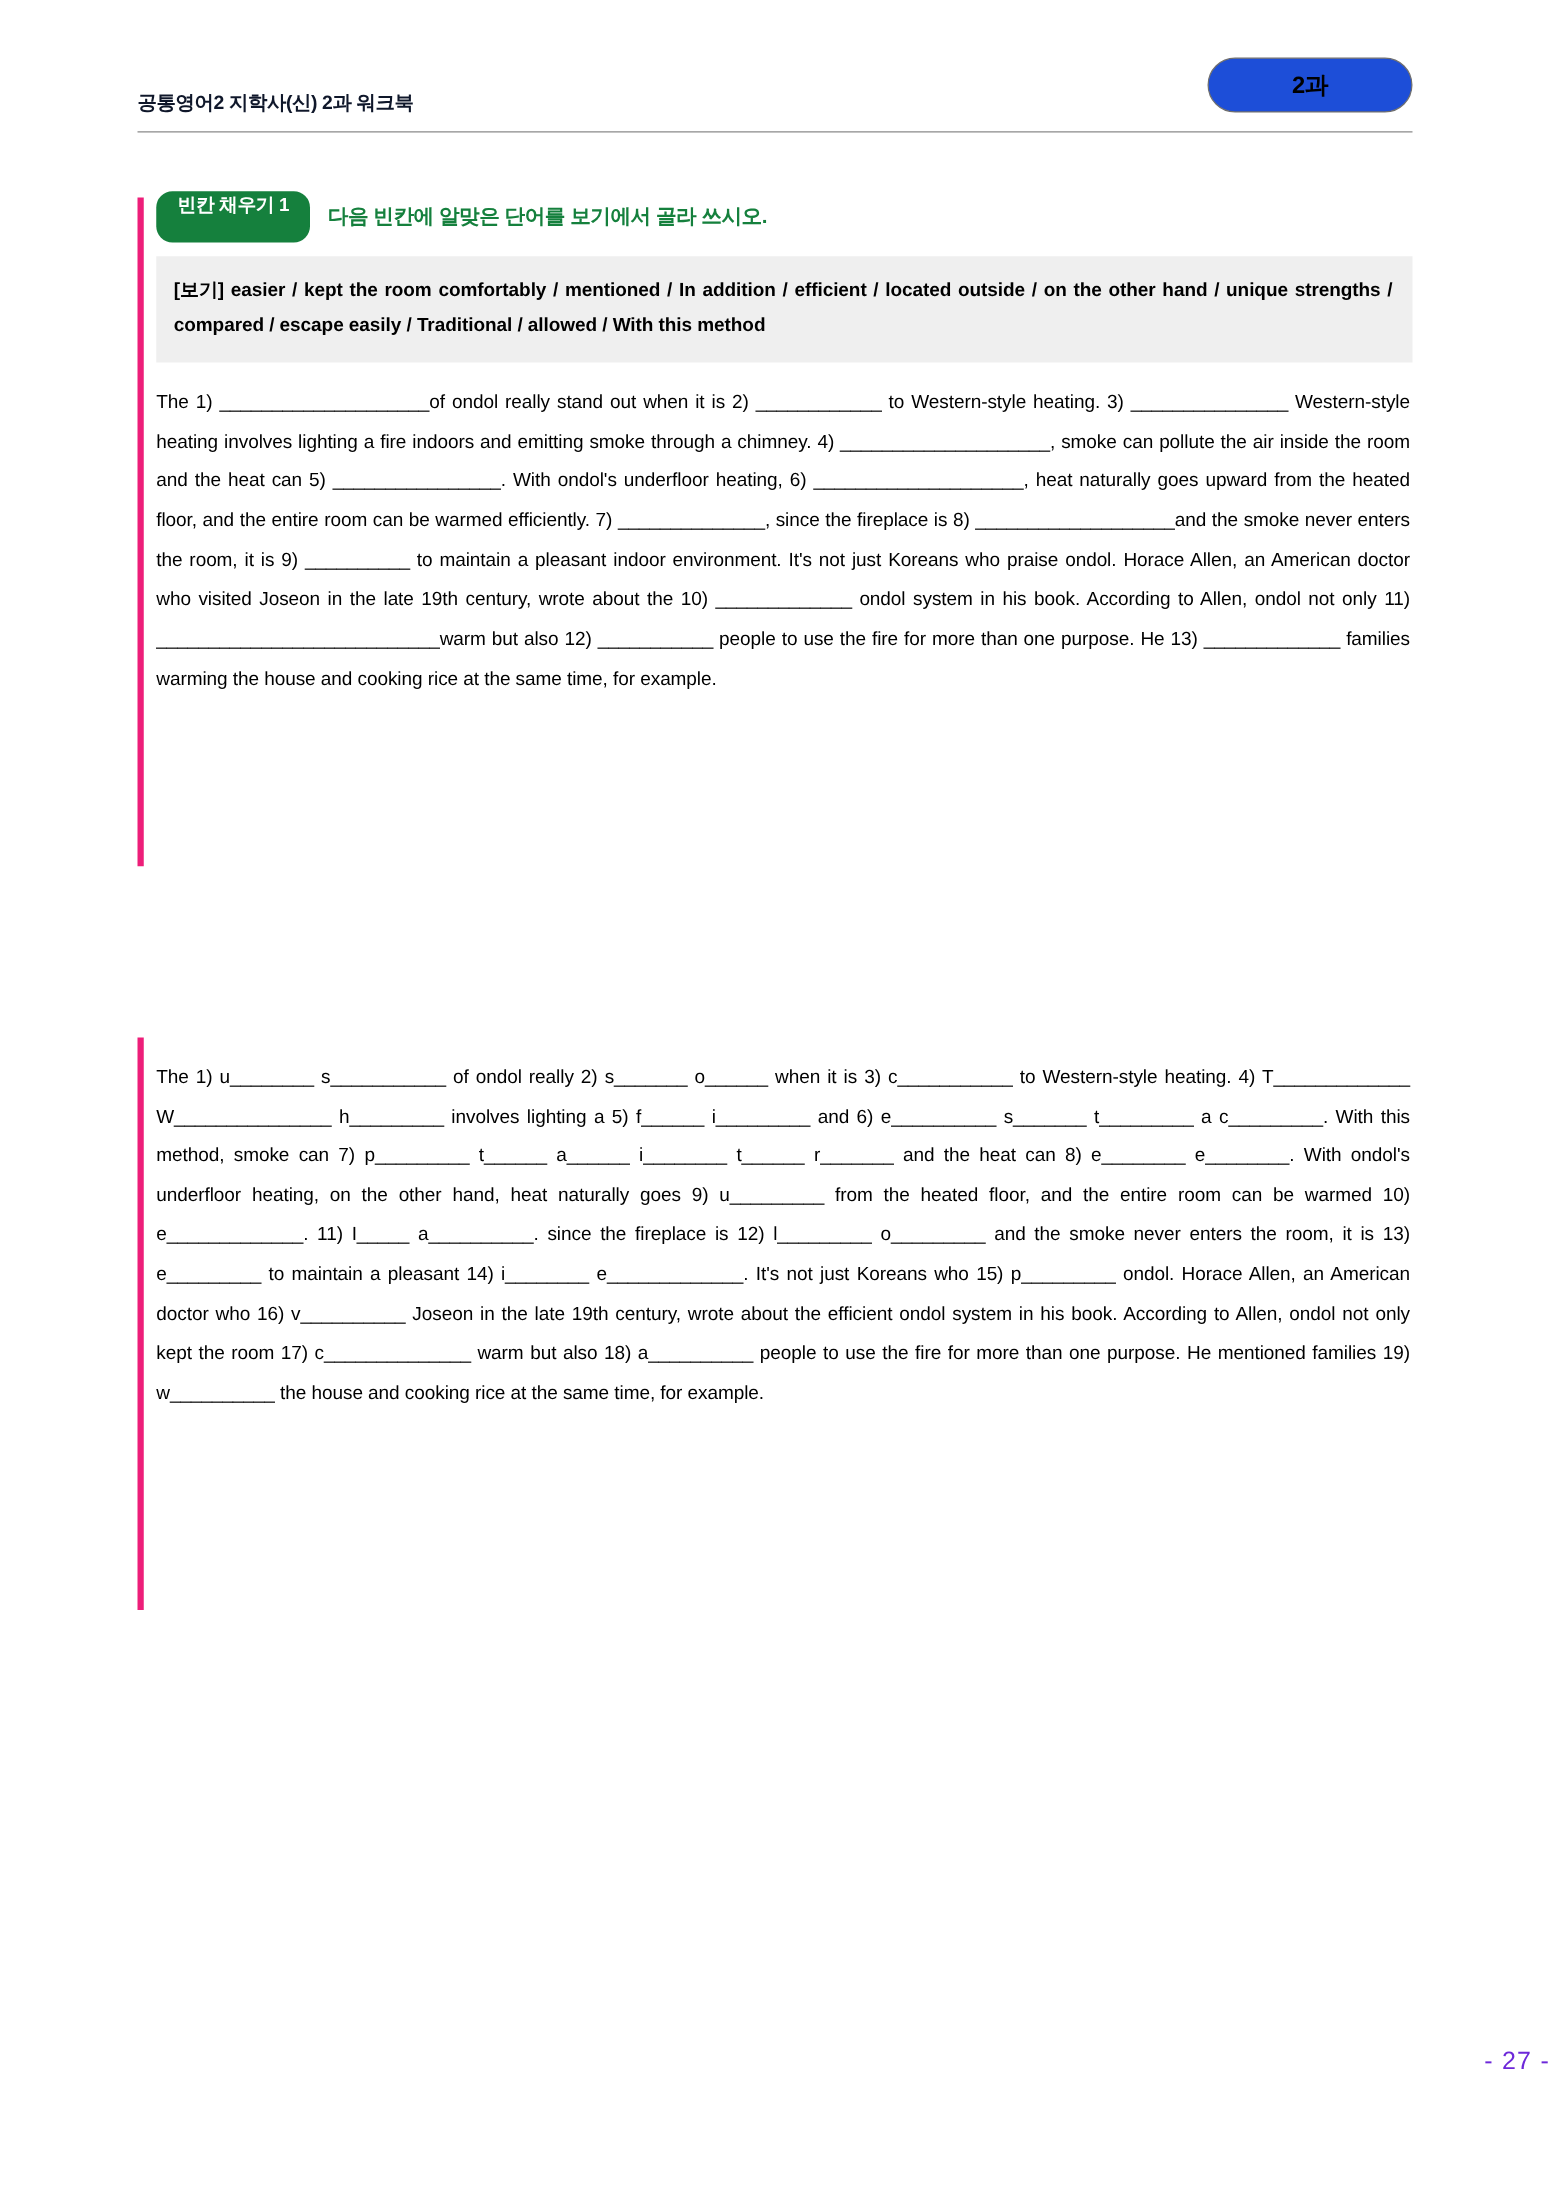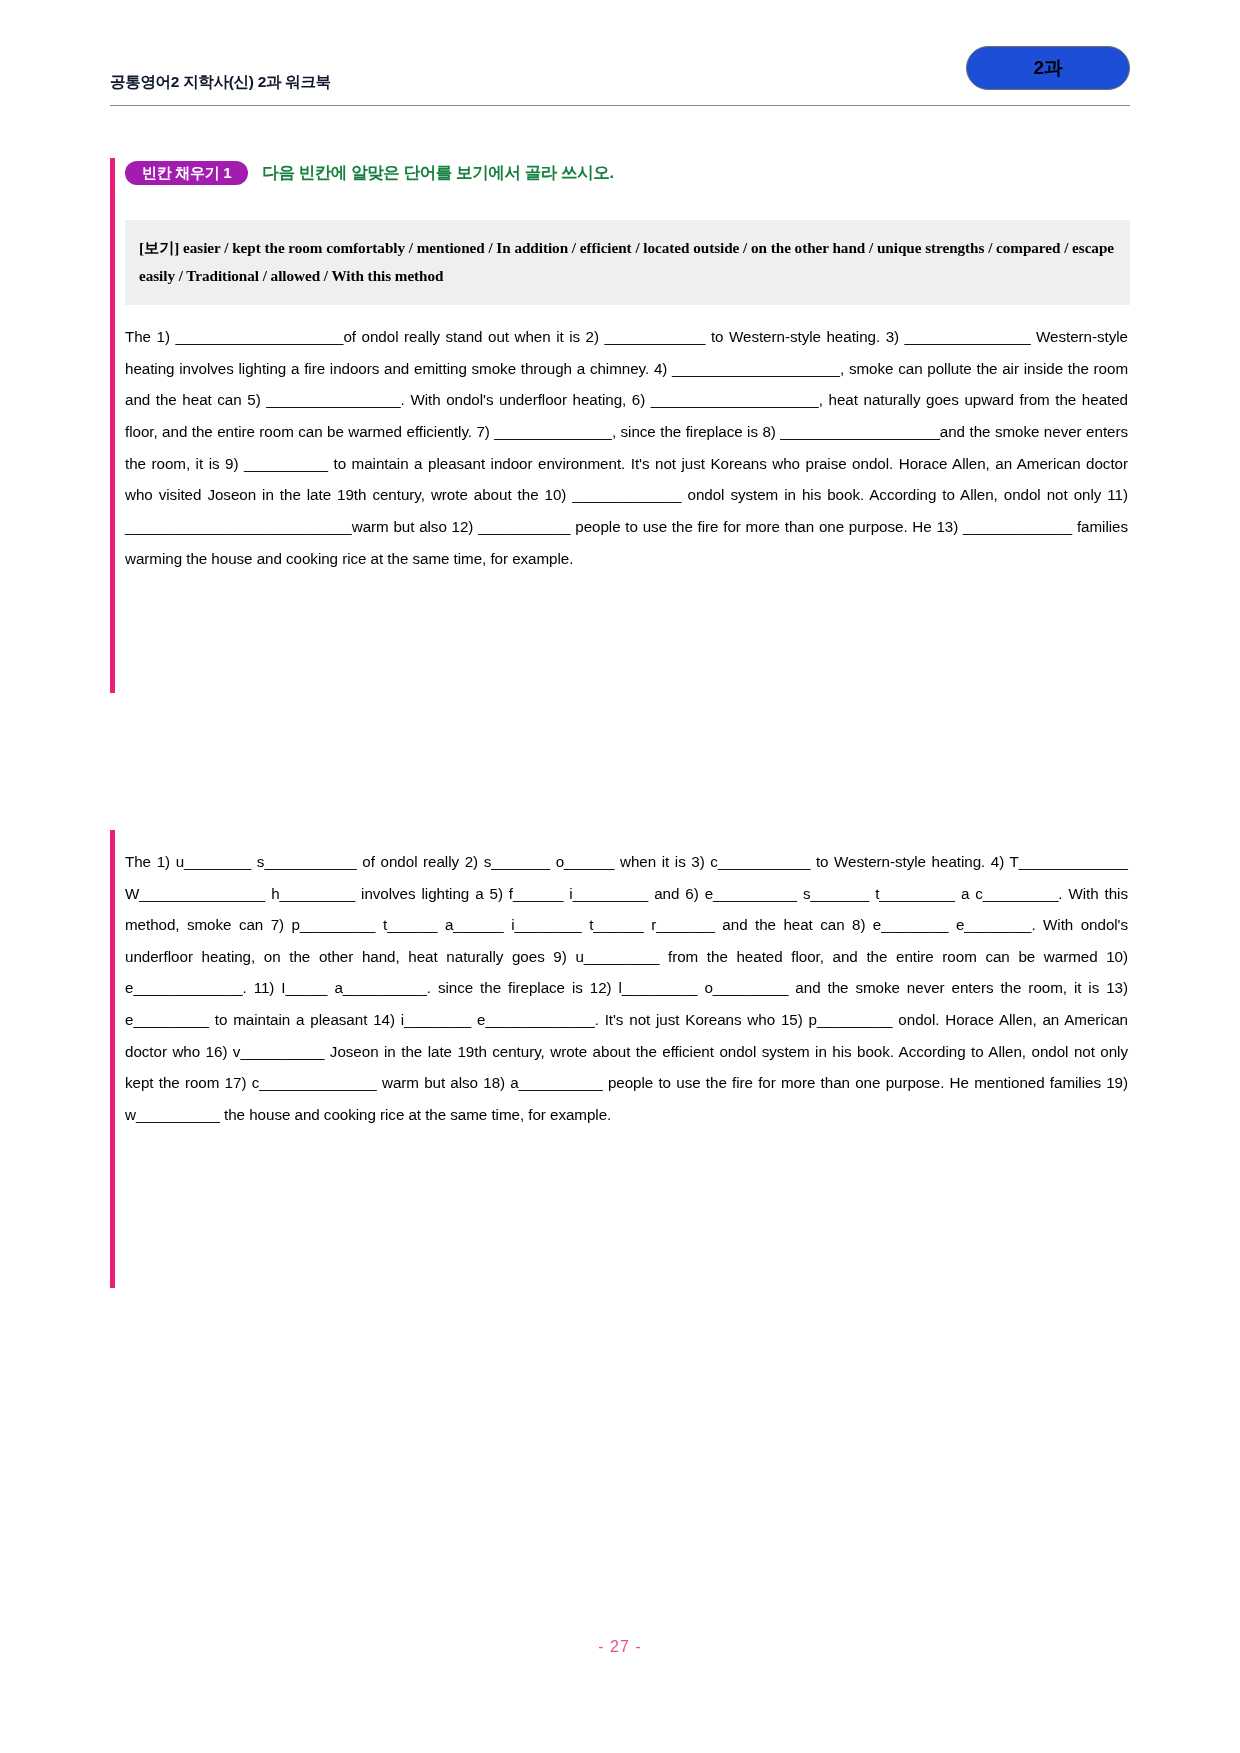--- a/index.html
+++ b/index.html
@@ -80,49 +80,48 @@
   .section-inner {
     padding-left: 15px;
   }
   .section-head {
     display: flex;
     align-items: center;
     gap: 14px;
     height: 30px;
   }
   .section-chip {
-    background: #a21caf;
+    background: #15803d;
     color: #ffffff;
     border-radius: 13px;
-    padding: 4px 17px 5px 17px;
+    padding: 4px 17px 22px 17px;
     font-size: 15px;
     font-weight: bold;
     letter-spacing: -0.3px;
     line-height: 1;
     white-space: nowrap;
   }
   .section-title {
     color: #15803d;
     font-size: 16.5px;
     font-weight: bold;
     letter-spacing: -0.4px;
     white-space: nowrap;
   }
 
   
   .wordbank {
-    margin-top: 32px;
+    margin-top: 17px;
     background: #efefef;
     padding: 14px 16px 15px 14px;
     font-size: 15.2px;
     font-weight: bold;
     line-height: 1.85;
     text-align: justify;
     letter-spacing: -0.05px;
-    font-family: Liberation Serif, serif;
   }
 
   
   .passage {
     margin-top: 16px;
     font-size: 15.2px;
     line-height: 2.08;
     text-align: justify;
     text-justify: inter-word;
     letter-spacing: -0.05px;
@@ -131,24 +130,24 @@
   .passage-2 {
     margin-top: 16px;
   }
 
   
   .page-footer {
     position: absolute;
     left: 0;
     right: 0;
     top: 1638px;
-    text-align: center;
-    font-size: 16px;
+    text-align: right;
+    font-size: 20px;
     letter-spacing: 1px;
-    color: #ec4899;
+    color: #6d28d9;
   }
 </style>
 </head>
 <body>
 
 <div class="page">
 
   <div class="page-header">
     <div class="header-title">공통영어2 지학사(신) 2과 워크북</div>
     <div class="unit-badge">2과</div>

